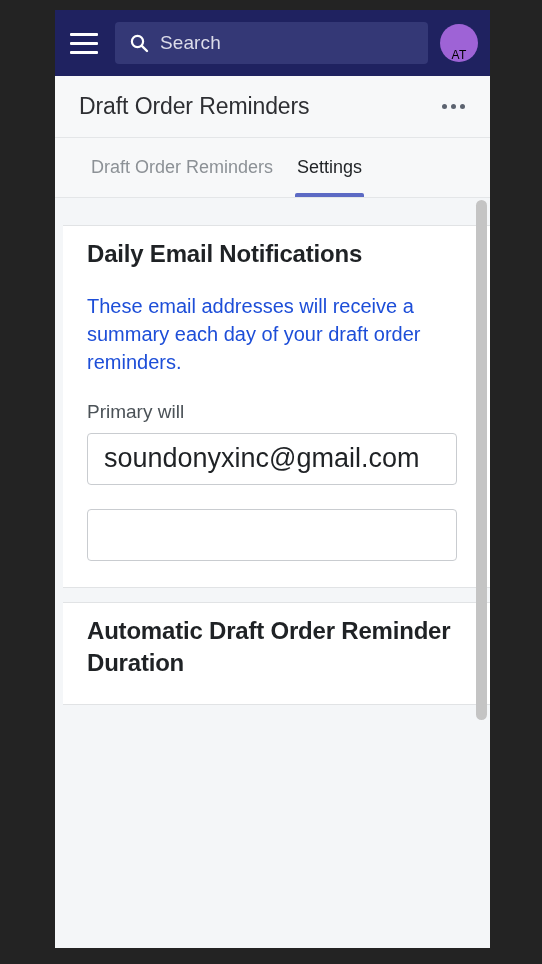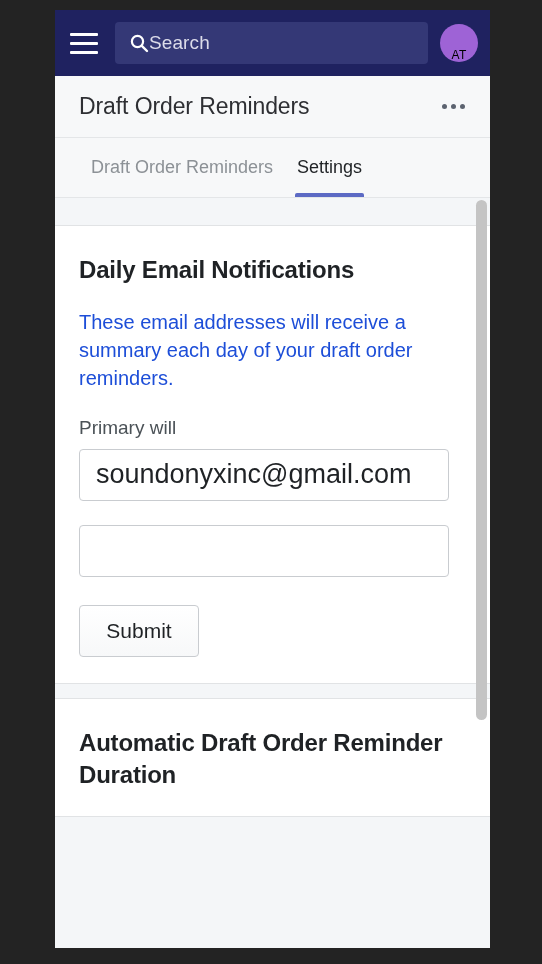--- a/index.html
+++ b/index.html
@@ -60,20 +60,21 @@
   }
 
   .searchbox {
     flex: 1 1 auto;
     height: 42px;
     background: #343876;
     border-radius: 4px;
     display: flex;
     align-items: center;
     padding: 0 14px;
+    gap: 11px;
     cursor: text;
     min-width: 0;
   }
   .search-icon { flex: 0 0 auto; display:block; }
   .search-placeholder {
     color: #dcdcea;
     font-size: 19px;
     letter-spacing: .1px;
     white-space: nowrap;
     overflow: hidden;
@@ -161,21 +162,22 @@
     background: #f4f6f8;
     overflow: hidden;
     padding-top: 27px;
   }
 
   .card {
     background: #ffffff;
     border: 1px solid #e1e3e5;
     border-left: none;
     border-right: none;
-    padding: 28px 24px 26px 24px;
+    padding: 12px 24px 26px 24px;
+    margin-left: 8px;
   }
   .card + .card { margin-top: 14px; }
 
   .card-title {
     font-size: 24px;
     font-weight: bold;
     color: #1f2225;
     letter-spacing: -.2px;
     line-height: 1.32;
   }
@@ -294,21 +296,20 @@
 
         <div class="field">
           <div class="field-label">Primary will</div>
           <input class="text-input" type="text" value="soundonyxinc@gmail.com" style="">
         </div>
 
         <div class="field">
           <input class="text-input" type="text" value="" style="">
         </div>
 
-        <button class="submit-btn">Submit</button>
       </div>
 
       <div class="card">
         <div class="card-title">Automatic Draft Order Reminder Duration</div>
       </div>
 
       <div class="scrollbar-track">
         <div class="scrollbar-thumb"></div>
       </div>
     </div>

